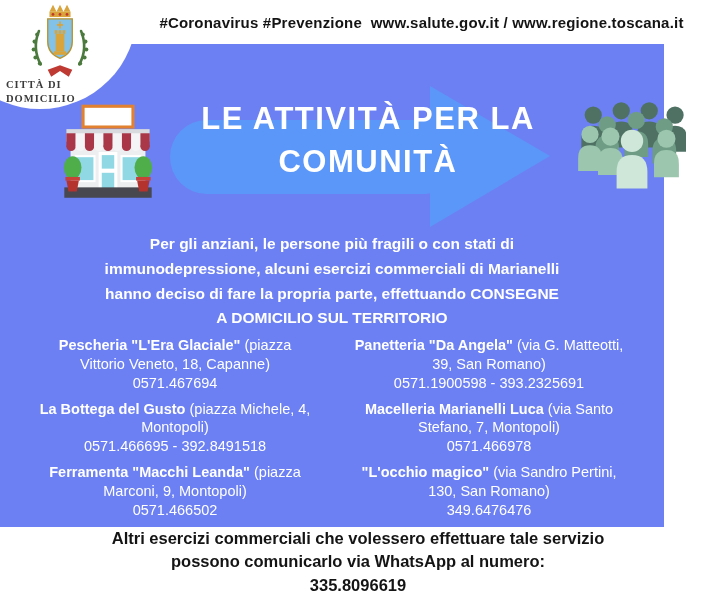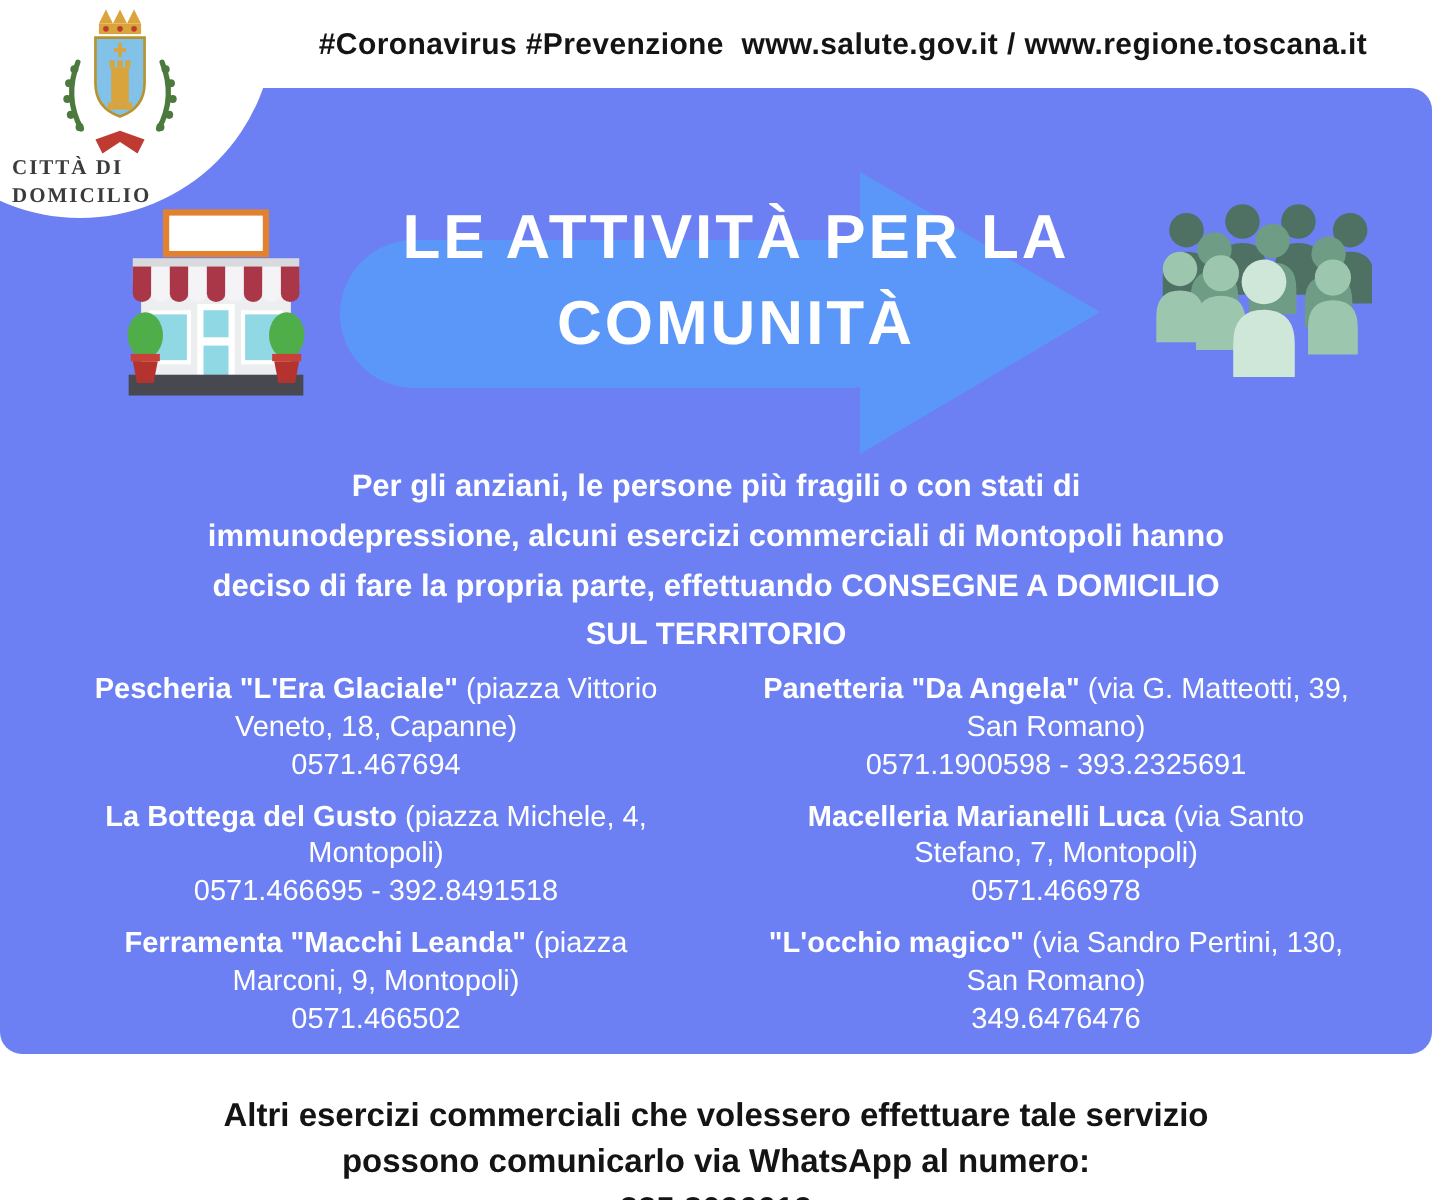--- a/index.html
+++ b/index.html
@@ -19,21 +19,21 @@
     font-family:"Liberation Sans","DejaVu Sans",sans-serif;
   }
   
   .topbar{position:absolute;left:0;top:0;width:716px;height:44px;background:#fff;z-index:3;}
   .tagline{
     position:absolute;left:135px;right:8px;top:0;height:32px;line-height:46px;
     text-align:center;font-weight:800;font-size:15px;color:var(--text-black);
     white-space:pre;letter-spacing:.2px;
   }
   
-  .blue-panel{position:absolute;left:0;top:44px;width:716px;height:483px;background:var(--background-blue);z-index:1;border-radius:11px;}
+  .blue-panel{position:absolute;left:0;top:44px;width:664px;height:483px;background:var(--background-blue);z-index:1;}
   
   .logo-circle{position:absolute;left:-57px;top:-85px;width:194px;height:194px;border-radius:50%;background:#fff;z-index:2;}
   .coa{position:absolute;left:16px;top:3px;z-index:4;}
   .logo-text{
     position:absolute;left:6px;top:78px;width:110px;z-index:4;text-align:left;
     font-family:"Liberation Serif","DejaVu Serif",serif;font-size:10.5px;font-weight:700;
     color:#3b3b3b;letter-spacing:1px;line-height:1.3;
   }
   
   .arrow-svg{position:absolute;left:170px;top:40px;z-index:1;}
@@ -55,21 +55,21 @@
   .columns{position:absolute;left:36px;right:36px;top:292px;display:flex;gap:36px;z-index:2;}
   .col{flex:1;text-align:center;color:var(--text-white);font-size:14.5px;line-height:1.3;}
   .biz{margin-bottom:7px;}
   .biz-name{font-weight:800;}
   .biz-addr{font-weight:500;}
   .biz-phone{font-weight:500;}
   
   .footer{
     position:absolute;left:0;top:527px;width:716px;height:73px;background:#fff;z-index:3;
     text-align:center;color:var(--text-black);font-weight:800;font-size:16.5px;line-height:1.42;
-    padding-top:20px;box-sizing:border-box;
+    padding-top:0;box-sizing:border-box;
   }
 </style>
 </head>
 <body>
 
 <div class="poster">
 
   <div class="blue-panel">
 
     <svg class="arrow-svg" width="382" height="145" viewBox="0 0 382 145" aria-hidden="true">
@@ -133,21 +133,21 @@
       <use href="#person" transform="translate(54,19)" fill="#6e9c85"></use>
       <use href="#person" transform="translate(80,25)" fill="#6e9c85"></use>
       <use href="#person" transform="translate(11,32)" fill="#9cc7ae"></use>
       <use href="#person" transform="translate(82,36) scale(1.05)" fill="#9cc7ae"></use>
       <use href="#person" transform="translate(30,34) scale(1.05)" fill="#9cc7ae"></use>
       <use href="#person" transform="translate(50,38) scale(1.3)" fill="#cfe7d8"></use>
     </svg>
 
     <h1 class="title"><span>LE ATTIVITÀ PER LA</span><br><span>COMUNITÀ</span></h1>
 
-    <p class="intro">Per gli anziani, le persone più fragili o con stati di immunodepressione, alcuni esercizi commerciali di Montopoli hanno deciso di fare la propria parte, effettuando CONSEGNE A DOMICILIO SUL TERRITORIO</p>
+    <p class="intro">Per gli anziani, le persone più fragili o con stati di immunodepressione, alcuni esercizi commerciali di Marianelli hanno deciso di fare la propria parte, effettuando CONSEGNE A DOMICILIO SUL TERRITORIO</p>
 
     <div class="columns">
       <div class="col">
         <div class="biz">
           <div class="biz-main">
             <span class="biz-name">Pescheria "L'Era Glaciale"</span>
             <span class="biz-addr">(piazza Vittorio Veneto, 18, Capanne)</span>
           </div>
           <div class="biz-phone">0571.467694</div>
         </div>

